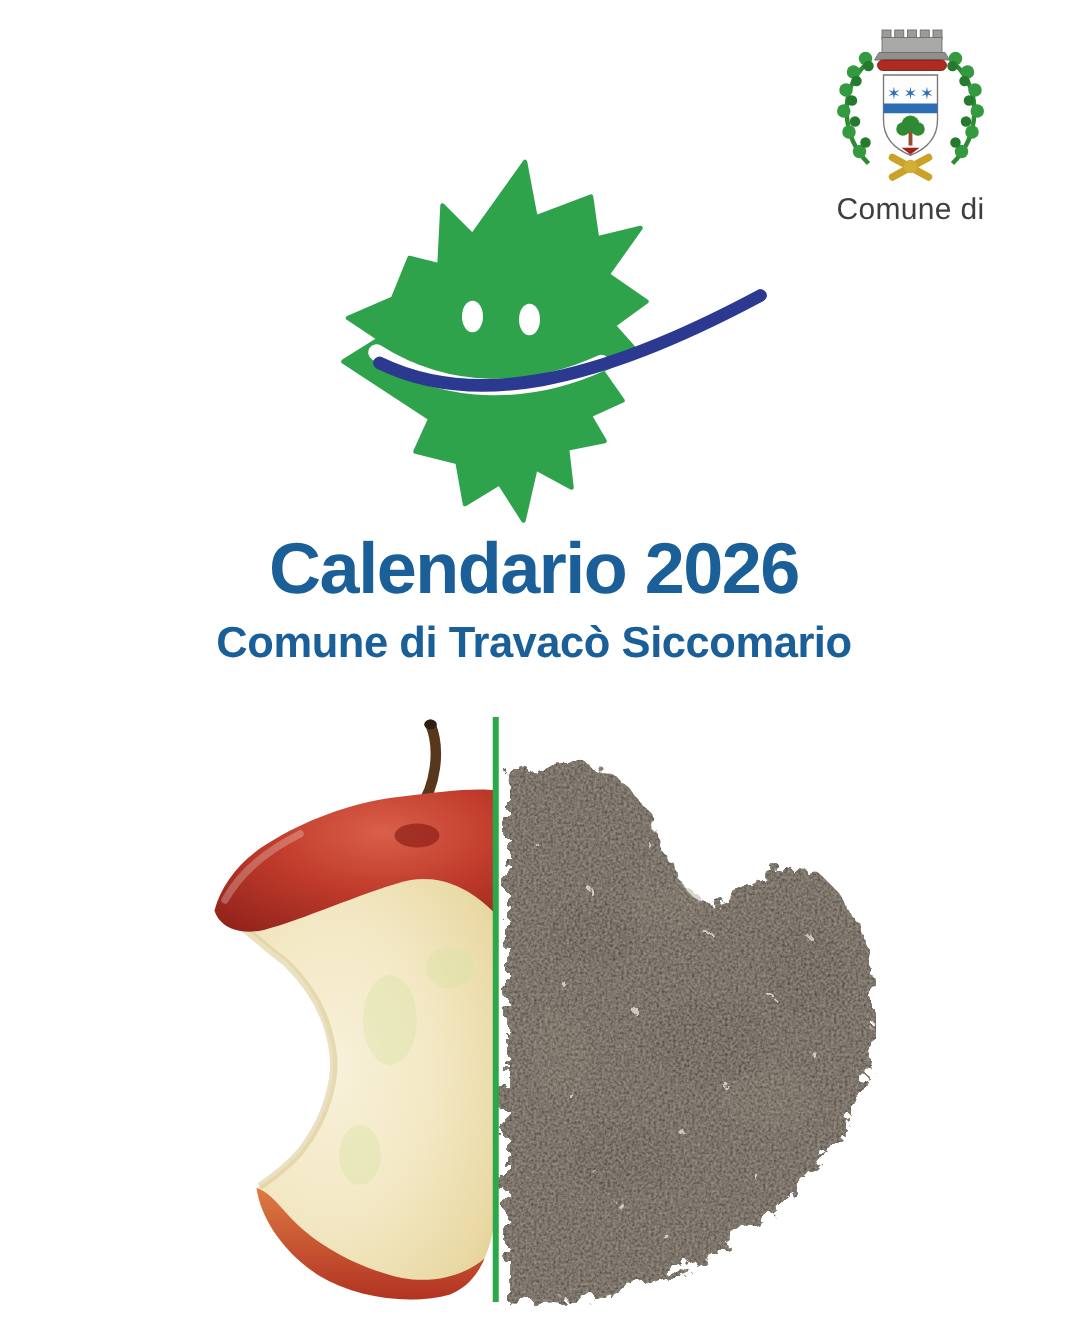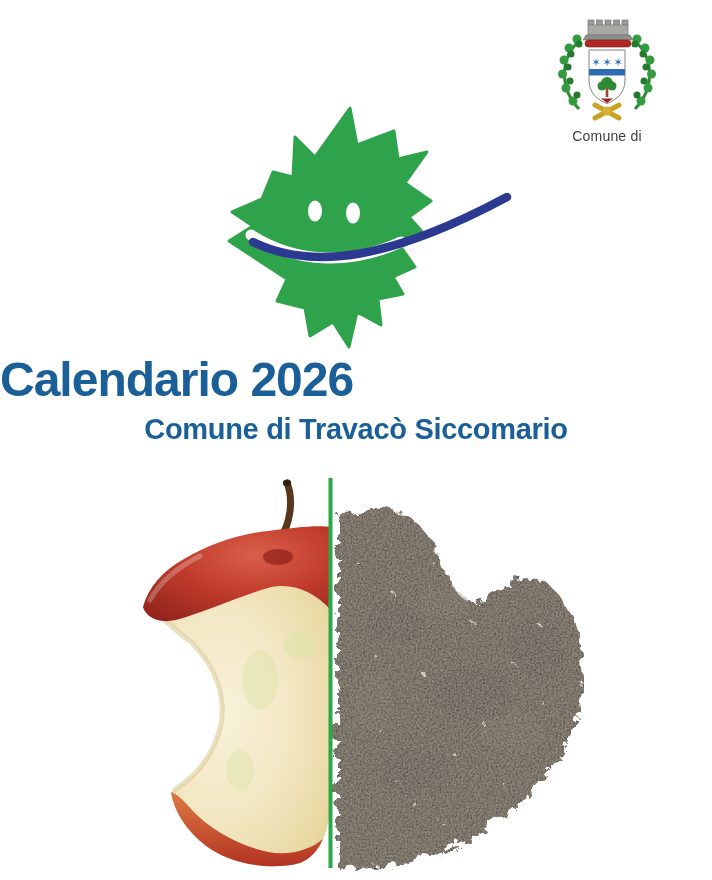--- a/index.html
+++ b/index.html
@@ -3,24 +3,24 @@
 <meta charset="utf-8">
 <style>
   html,body{margin:0;padding:0;background:#fff;}
   .page{
     position:relative;width:712px;height:880px;background:#ffffff;
     font-family:"Liberation Sans",sans-serif;overflow:hidden;
   }
   .asm-logo{position:absolute;left:12px;top:66px;}
   .crest-wrap{position:absolute;left:517px;top:13px;width:180px;text-align:center;}
   .crest-wrap svg{display:block;margin:0 auto;}
-  .crest-caption{font-size:14px;color:#3e3e3d;line-height:1.28;margin-top:3px;letter-spacing:.2px;}
+  .crest-caption{font-size:20px;color:#3e3e3d;line-height:1.28;margin-top:3px;letter-spacing:.2px;}
   .leaf-logo{position:absolute;left:205px;top:95px;}
   .page-title{
-    position:absolute;left:0;right:0;top:352px;text-align:left;
+    position:absolute;left:0;right:0;top:352px;text-align:center;
     font-size:48px;font-weight:bold;color:#1b5f99;letter-spacing:-1px;
   }
   .page-subtitle{
     position:absolute;left:0;right:0;top:413px;text-align:center;
     font-size:29px;font-weight:bold;color:#1b5f99;letter-spacing:-.3px;
   }
   .hero{position:absolute;left:140px;top:470px;}
 </style>
 </head>
 <body>

